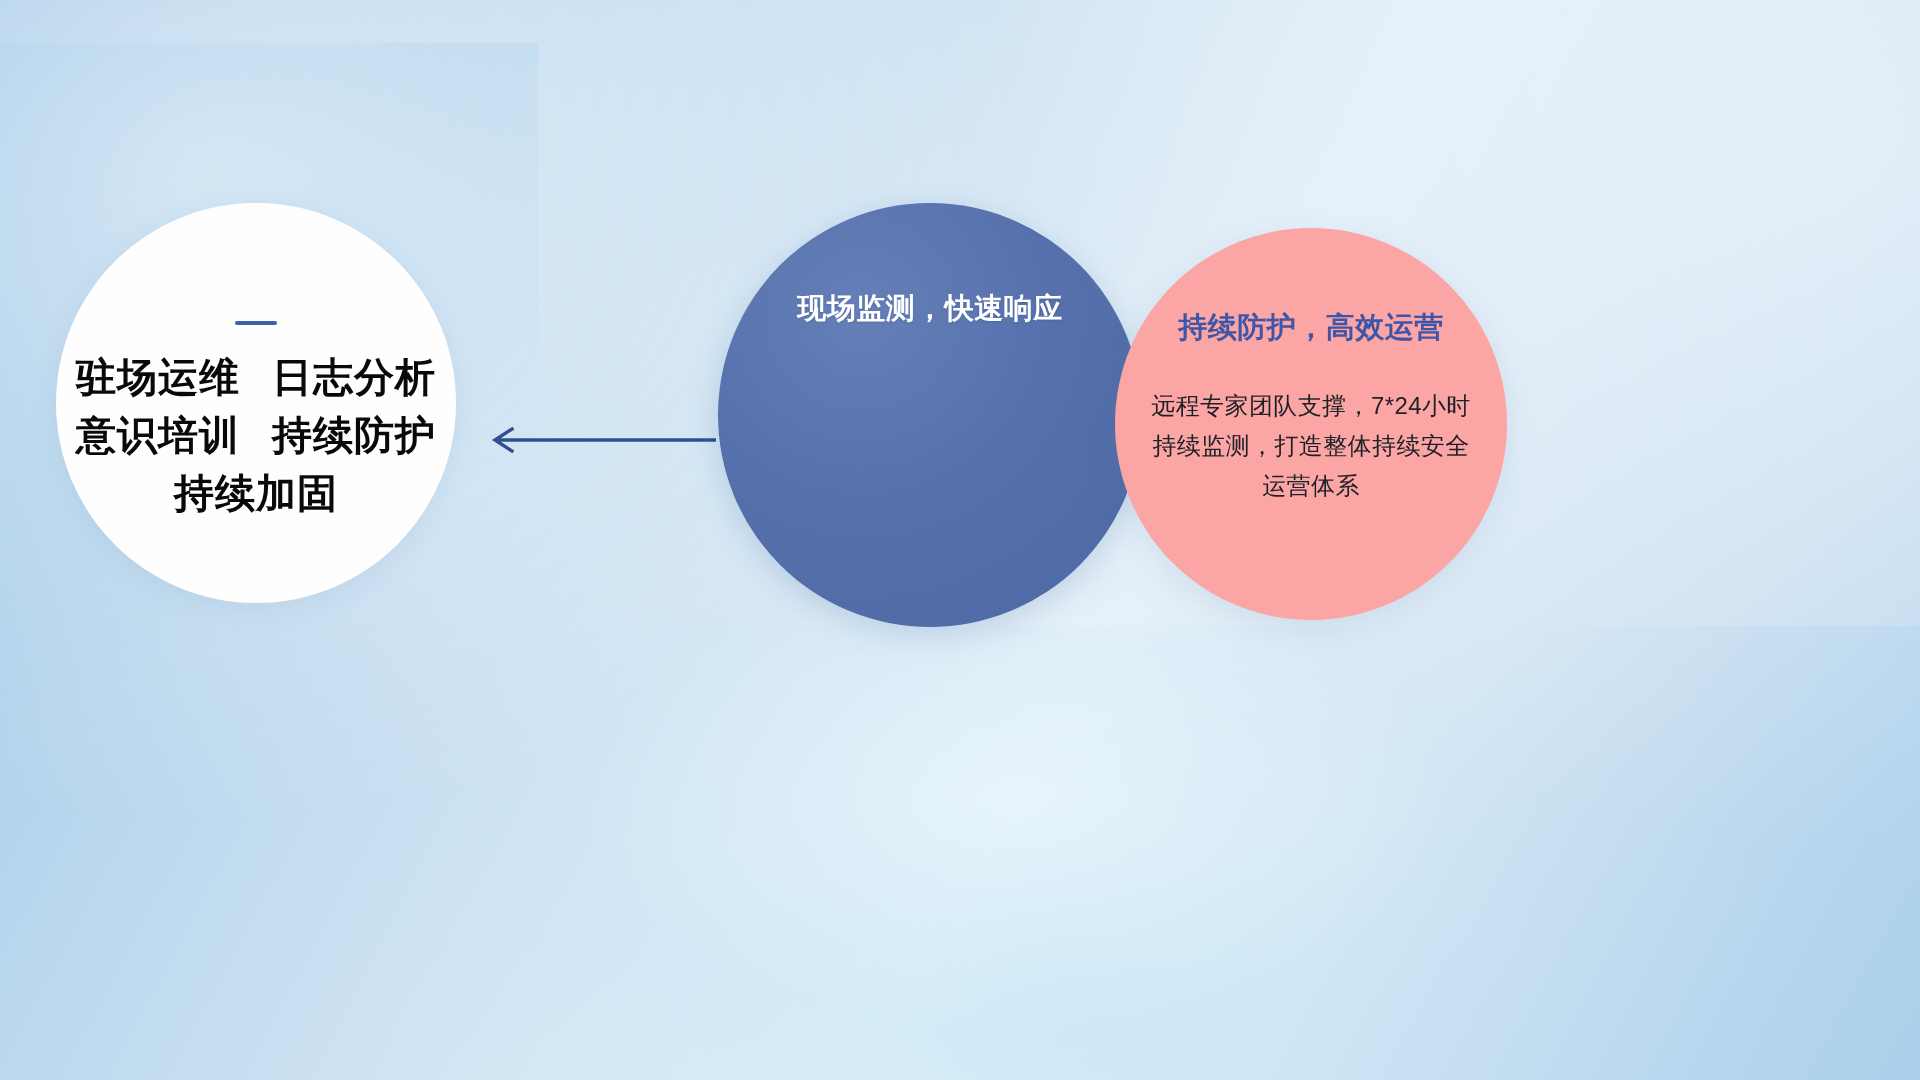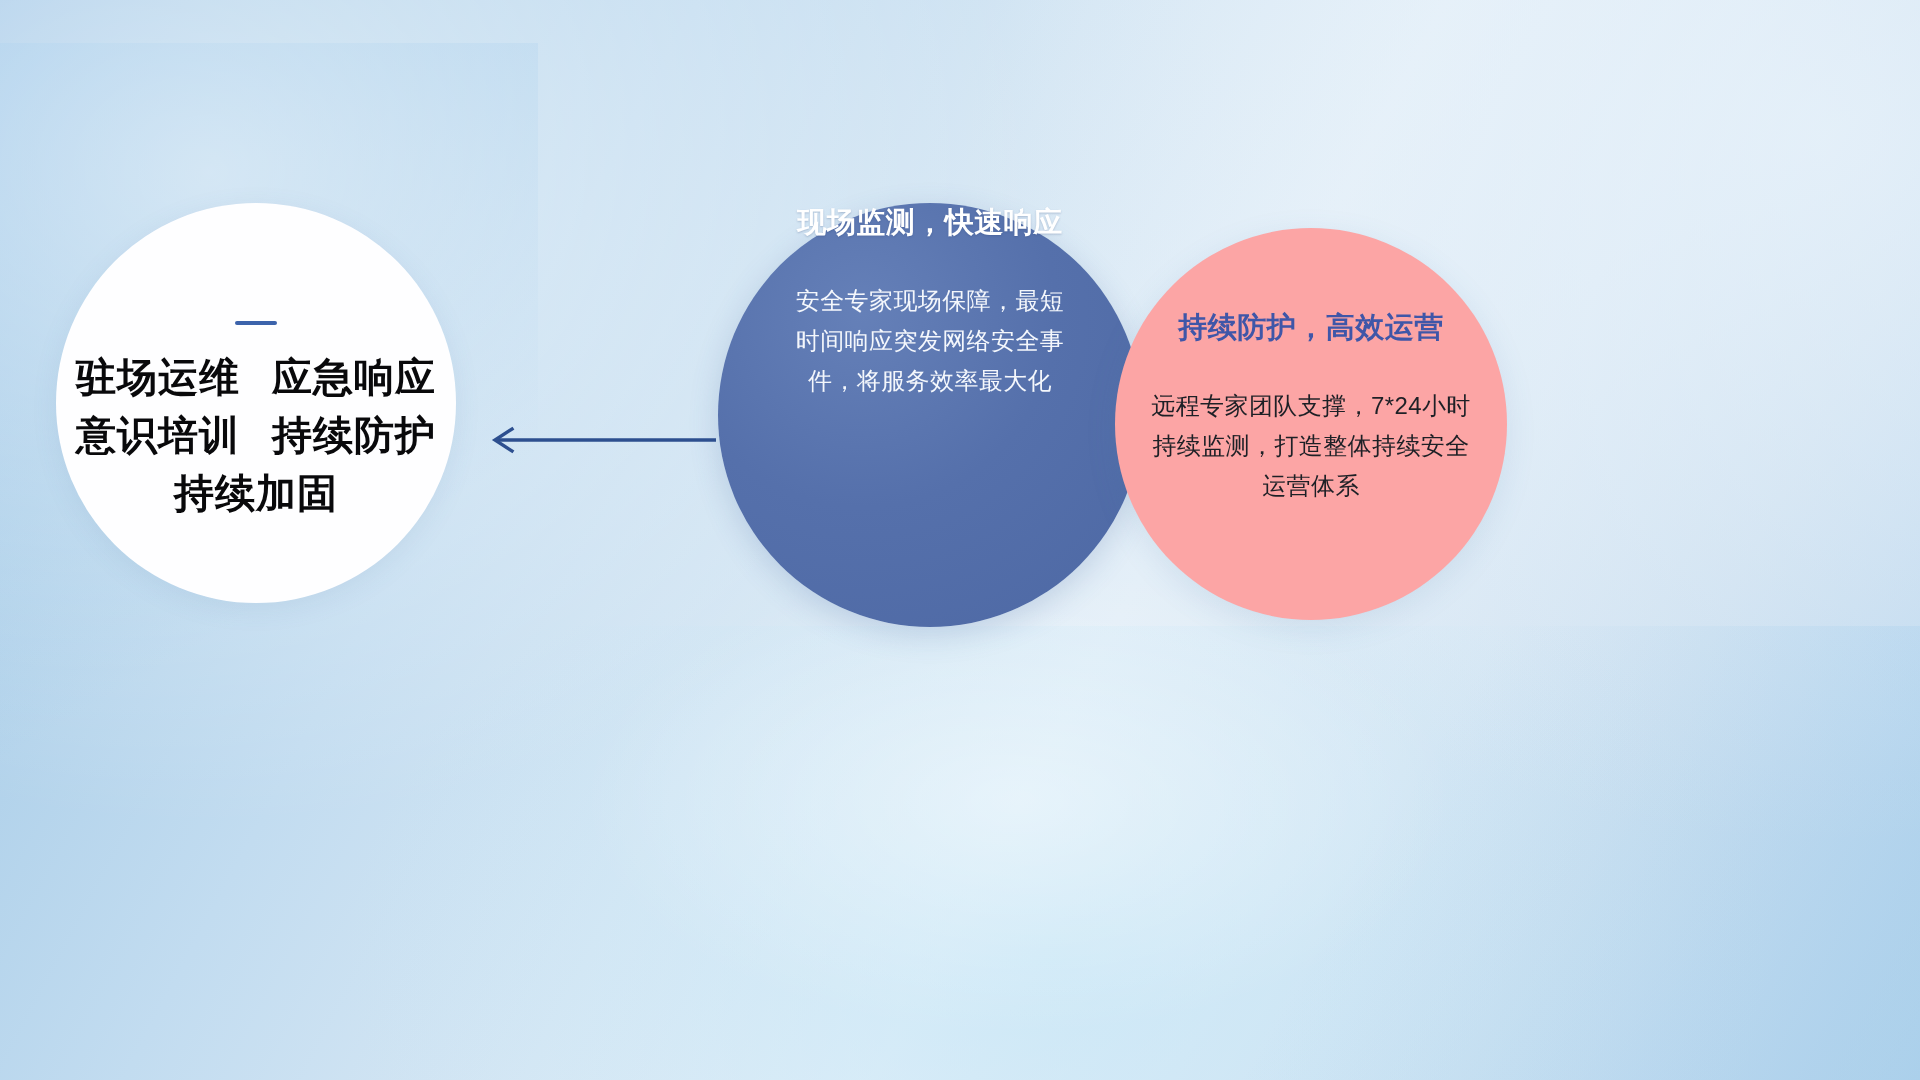--- a/index.html
+++ b/index.html
@@ -68,21 +68,21 @@
   }
 
   #circle-mid {
     left:718px; top:203px; width:424px; height:424px;
     background:radial-gradient(circle at 34% 26%, #6580b8 0%, #5570ab 46%, #4d68a4 100%);
     box-shadow:0 8px 30px rgba(60,95,155,.20);
     z-index:2;
     display:flex; flex-direction:column; align-items:center;
   }
   #mid-title {
-    font-size:29px; font-weight:bold; color:#ffffff;
+    margin-top:86px; font-size:29px; font-weight:bold; color:#ffffff;
     white-space:nowrap; letter-spacing:.5px; text-shadow:0 1px 2px rgba(40,65,115,.25);
   }
   #mid-body {
     margin-top:38px; width:290px; text-align:center;
     font-size:24px; line-height:40px; color:#f4f7fc; letter-spacing:.4px;
   }
 
   #circle-right {
     left:1115px; top:228px; width:392px; height:392px;
     background:#fca5a5;
@@ -114,21 +114,21 @@
   <div class="bg-sheen-5"></div>
   <div class="bg-sheen-6"></div>
 </div>
 
 <div class="circle" id="circle-left">
   <div id="left-divider"></div>
   <div id="left-lines">
 
     <div class="left-row">
       <span class="left-tag">驻场运维</span>
-      <span class="left-tag">应急响应</span>
+      <span class="left-tag">日志分析</span>
     </div>
 
     <div class="left-row">
       <span class="left-tag">意识培训</span>
       <span class="left-tag">持续防护</span>
     </div>
 
     <div class="left-row">
       <span class="left-tag">持续加固</span>
     </div>
@@ -136,19 +136,18 @@
   </div>
 </div>
 
 <svg id="arrow" viewBox="0 0 240 52">
   <line x1="236" y1="26" x2="18" y2="26" stroke="#2d4f8f" stroke-width="3.4"></line>
   <polyline points="32,15 15,26 32,37" fill="none" stroke="#2d4f8f" stroke-width="3.4" stroke-linecap="square" stroke-linejoin="miter"></polyline>
 </svg>
 
 <div class="circle" id="circle-mid">
   <div id="mid-title">现场监测，快速响应</div>
-  <div id="mid-body">安全专家现场保障，最短时间响应突发网络安全事件，将服务效率最大化</div>
 </div>
 
 <div class="circle" id="circle-right">
   <div id="right-title">持续防护，高效运营</div>
   <div id="right-body">远程专家团队支撑，7*24小时持续监测，打造整体持续安全运营体系</div>
 </div>
 
 </body></html>

